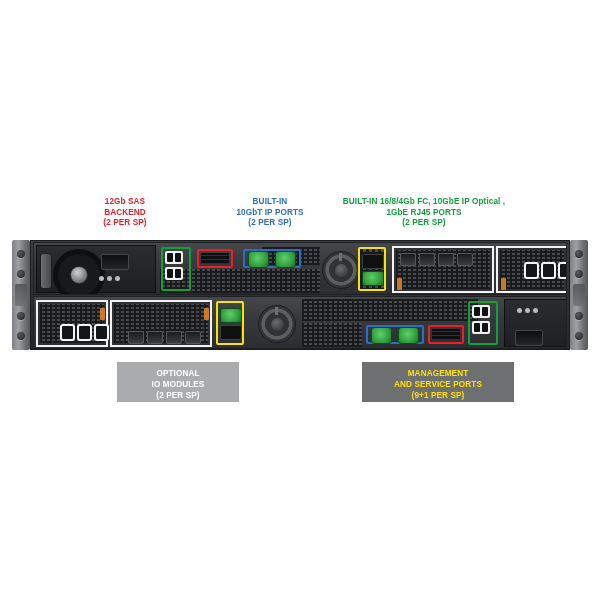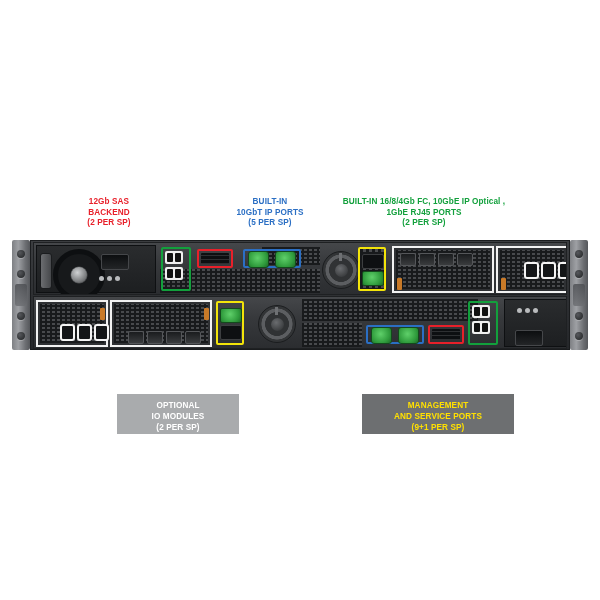--- a/index.html
+++ b/index.html
@@ -6,21 +6,21 @@
   body{
     width:600px;height:600px;background:#ffffff;
     font-family:"Liberation Sans", sans-serif;
     overflow:hidden;position:relative;
   }
   #stage{position:absolute;left:0;top:0;width:600px;height:600px;}
 
   
   .callout{position:absolute;text-align:center;font-size:8.2px;line-height:10.5px;
            font-weight:bold;letter-spacing:.1px;white-space:pre-line;}
-  #label-sas{left:54px;top:197px;width:110px;color:#e8202a;}
+  #label-sas{left:70px;top:197px;width:110px;color:#e8202a;}
   #label-10gbt{left:196px;top:197px;width:148px;color:#2b6fc4;}
   #label-fc{left:318px;top:197px;width:212px;color:#12a03c;}
 
   
   #chassis{position:absolute;left:12px;top:240px;width:576px;height:110px;}
   .ear{position:absolute;top:0;width:18px;height:110px;
        background:linear-gradient(90deg,#7e8084,#9ea0a4 35%,#6c6e72 75%,#55575b);
        border-radius:2px;}
   .ear.left{left:0;}
   .ear.right{right:0;}
@@ -114,35 +114,35 @@
   .oval{width:11px;height:13px;border-radius:3px;border:2px solid #f4f4f4;background:#141618;}
   .tab{position:absolute;width:5px;height:12px;background:#c97a28;border-radius:1px;}
 
   
   #reflection{position:absolute;left:12px;top:352px;width:576px;height:62px;
      overflow:hidden;opacity:.5;}
   #reflfade{position:absolute;left:12px;top:352px;width:576px;height:62px;
      background:linear-gradient(180deg,rgba(255,255,255,.35),rgba(255,255,255,.92) 70%,#fff);}
 
   .reflabel{position:absolute;text-align:center;font-size:8.2px;line-height:11px;
-     font-weight:bold;padding:6px 4px;box-sizing:border-box;margin-top:32px;}
+     font-weight:bold;padding:6px 4px;box-sizing:border-box;}
   #label-io{left:117px;top:362px;width:122px;height:40px;background:#a9abad;color:#ffffff;}
   #label-mgmt{left:362px;top:362px;width:152px;height:40px;background:#6d6f71;color:#ffe000;}
 </style>
 </head>
 <body>
 
 <div id="stage">
 
   <div class="callout" id="label-sas">12Gb SAS
 BACKEND
 (2 PER SP)</div>
   <div class="callout" id="label-10gbt">BUILT-IN
 10GbT IP PORTS
-(5 PER SP)</div>
+(2 PER SP)</div>
   <div class="callout" id="label-fc">BUILT-IN 16/8/4Gb FC, 10GbE IP Optical ,
 1GbE RJ45 PORTS
 (2 PER SP)</div>
 
   <div id="chassis">
 
     <div class="ear left">
       <span class="hole h1"></span>
         <span class="hole h2"></span>
       <span class="slot"></span>

